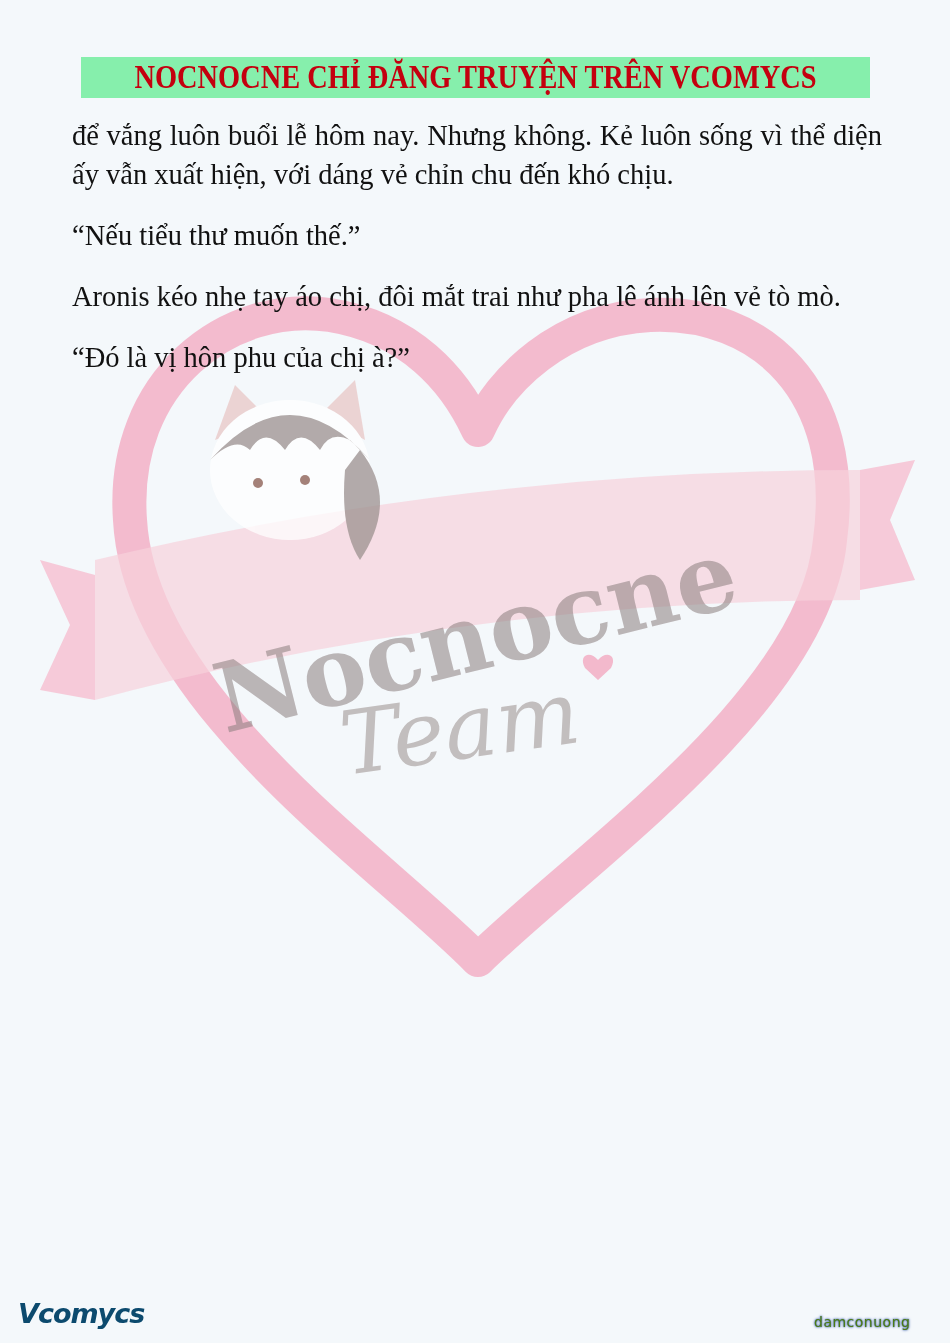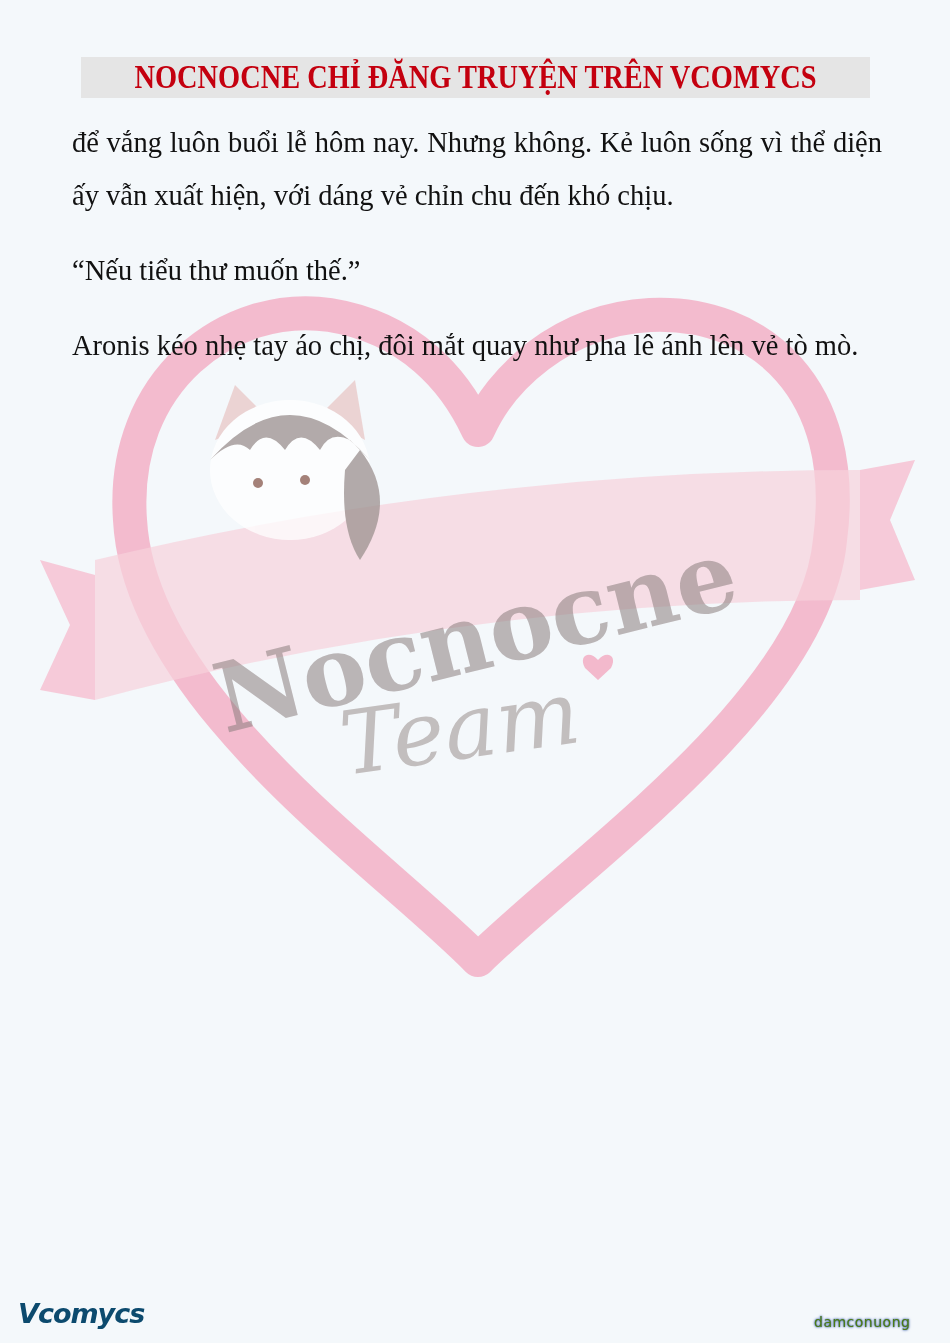--- a/index.html
+++ b/index.html
@@ -6,30 +6,30 @@
   body {
     width: 950px; height: 1343px; overflow: hidden;
     background: #f4f8fb;
     position: relative;
     font-family: "Liberation Serif", "DejaVu Serif", serif;
   }
   .page { position: absolute; left: 0; top: 0; width: 950px; height: 1343px; }
   .watermark { position: absolute; left: 0; top: 0; width: 950px; height: 1343px; pointer-events: none; }
   .title-bar {
     position: absolute; left: 81px; top: 57px; width: 789px; height: 41px;
-    background: #e5e5e5;
+    background: #86efac;
     display: flex; align-items: center; justify-content: center;
   }
   .title-text {
     color: #c4000f; font-weight: bold; font-size: 33px; letter-spacing: 0px;
     font-family: "Liberation Serif", serif; transform: scaleX(0.86); white-space: nowrap;
   }
   .content { position: absolute; left: 72px; top: 116px; width: 810px; }
   .para {
-    margin: 0 0 22px 0; font-size: 28.5px; line-height: 53px; color: #111;
+    margin: 0 0 22px 0; font-size: 28.5px; line-height: 39px; color: #111;
     text-align: justify; text-align-last: left;
   }
   .logo-left {
     position: absolute; left: 18px; top: 1298px;
     font-family: "DejaVu Sans", sans-serif; font-style: italic; font-weight: bold;
     font-size: 27px; color: #0c4a6e; letter-spacing: -1px;
   }
   .logo-right {
     position: absolute; left: 814px; top: 1314px;
     font-family: "DejaVu Sans", sans-serif; font-size: 14px; color: #4d7c0f;
@@ -66,18 +66,19 @@
     <path d="M598 660 C 590 650, 578 655, 585 668 L 598 680 L 611 668 C 618 655, 606 650, 598 660 Z" fill="#f3a9c0" opacity="0.8"></path>
   </svg>
 
   <div class="title-bar">
     <span class="title-text">NOCNOCNE CHỈ ĐĂNG TRUYỆN TRÊN VCOMYCS</span>
   </div>
 
   <div class="content">
     <p class="para">để vắng luôn buổi lễ hôm nay. Nhưng không. Kẻ luôn sống vì thể diện ấy vẫn xuất hiện, với dáng vẻ chỉn chu đến khó chịu.</p>
     <p class="para">“Nếu tiểu thư muốn thế.”</p>
-    <p class="para">Aronis kéo nhẹ tay áo chị, đôi mắt quay như pha lê ánh lên vẻ tò mò.</p>
+    <p class="para">Aronis kéo nhẹ tay áo chị, đôi mắt trai như pha lê ánh lên vẻ tò mò.</p>
+    <p class="para">“Đó là vị hôn phu của chị à?”</p>
   </div>
 
   <div class="logo-left">Vcomycs</div>
   <div class="logo-right">damconuong</div>
 </div>
 
 </body></html>

